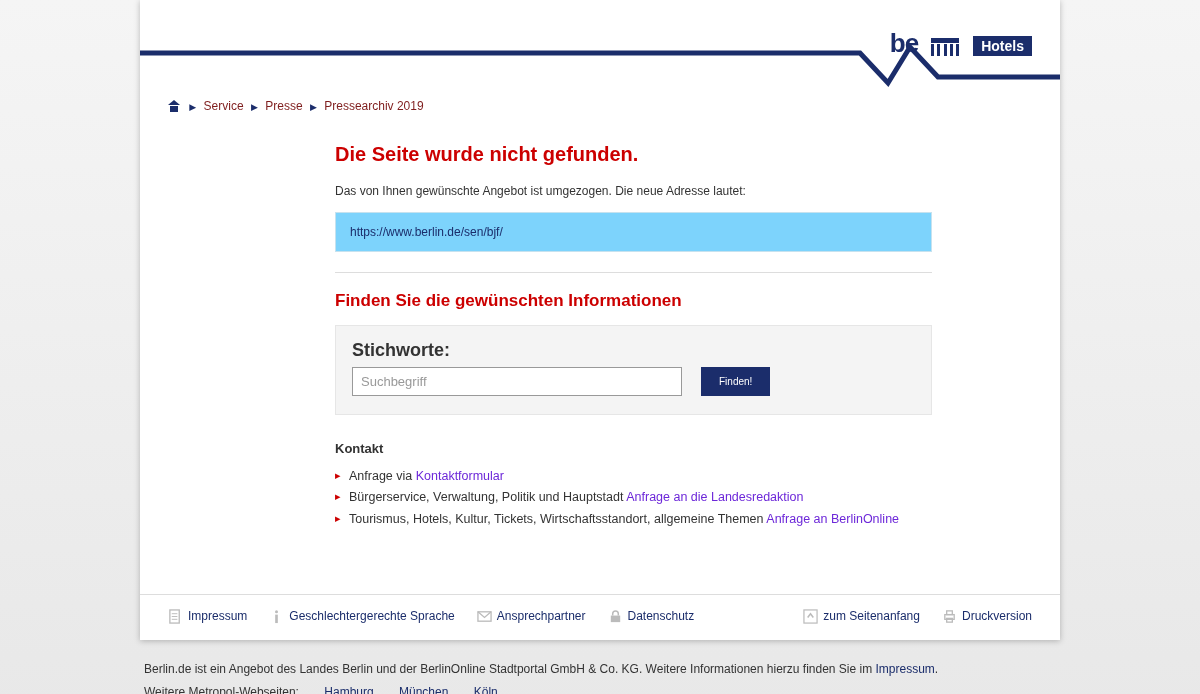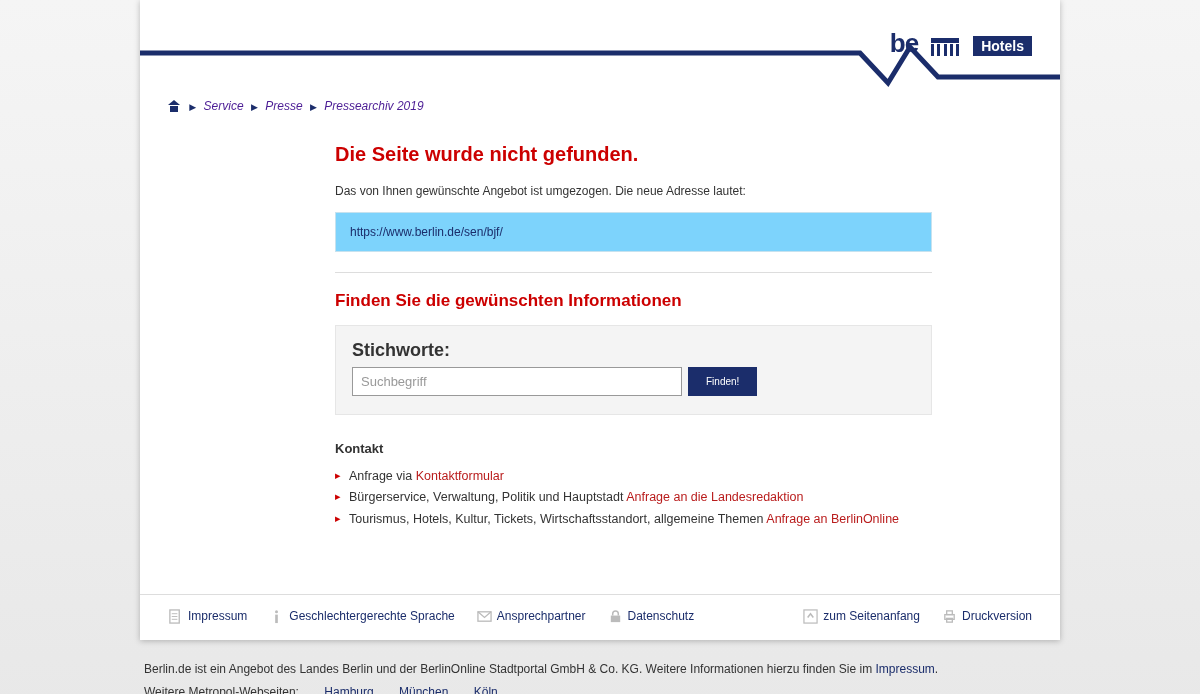--- a/index.html
+++ b/index.html
@@ -74,23 +74,22 @@
     height:40px;
     overflow:visible;
   }
   .header-line svg { width:100%; height:100%; display:block; overflow:visible;}
   .breadcrumb {
     padding: 4px 28px 10px 28px;
     font-size: 12px;
     color:#1b2d6b;
   }
   .breadcrumb a, .breadcrumb span.link {
-    color:#4c1d95;
+    color:#7f1d1d;
     text-decoration:none;
-    font-style:italic;
   }
   .breadcrumb .sep {
     color:#1b2d6b;
     margin:0 4px;
     font-size:9px;
   }
   .home-icon {
     display:inline-block;
     width:12px;height:11px;
     position:relative;
@@ -157,21 +156,21 @@
     border:1px solid #e6e6e6;
     padding:14px 16px 18px 16px;
     margin-bottom:26px;
   }
   .search-box label {
     display:block;
     font-weight:bold;
     font-size:18px;
     margin-bottom:6px;
   }
-  .search-row { display:flex; gap:6px; align-items:stretch; }
+  .search-row { display:flex; gap:19px; align-items:stretch; }
   .search-row input[type=text]{
     flex:0 0 330px;
     border:1px solid #999;
     padding:6px 8px;
     font-size:13px;
     color:#888;
     font-style:normal;
   }
   .search-row input::placeholder { color:#999; }
   .btn-find {
@@ -191,21 +190,21 @@
     position:relative;
     padding-left:14px;
   }
   .contact-list li::before{
     content:"▸";
     position:absolute;
     left:0;top:0;
     color:#c00;
     font-size:11px;
   }
-  .contact-list a { color:#b91c1c; text-decoration:none; }
+  .contact-list a { color:#6d28d9; text-decoration:none; }
   .footer-bar {
     border-top:1px solid #ddd;
     margin:34px 0 0 0;
     padding:14px 28px 16px 28px;
     display:flex;
     justify-content:space-between;
     font-size:12px;
   }
   .footer-left, .footer-right { display:flex; gap:22px; align-items:center; }
   .footer-bar a { color:#1b2d6b; text-decoration:none; display:inline-flex; align-items:center; gap:5px;}

